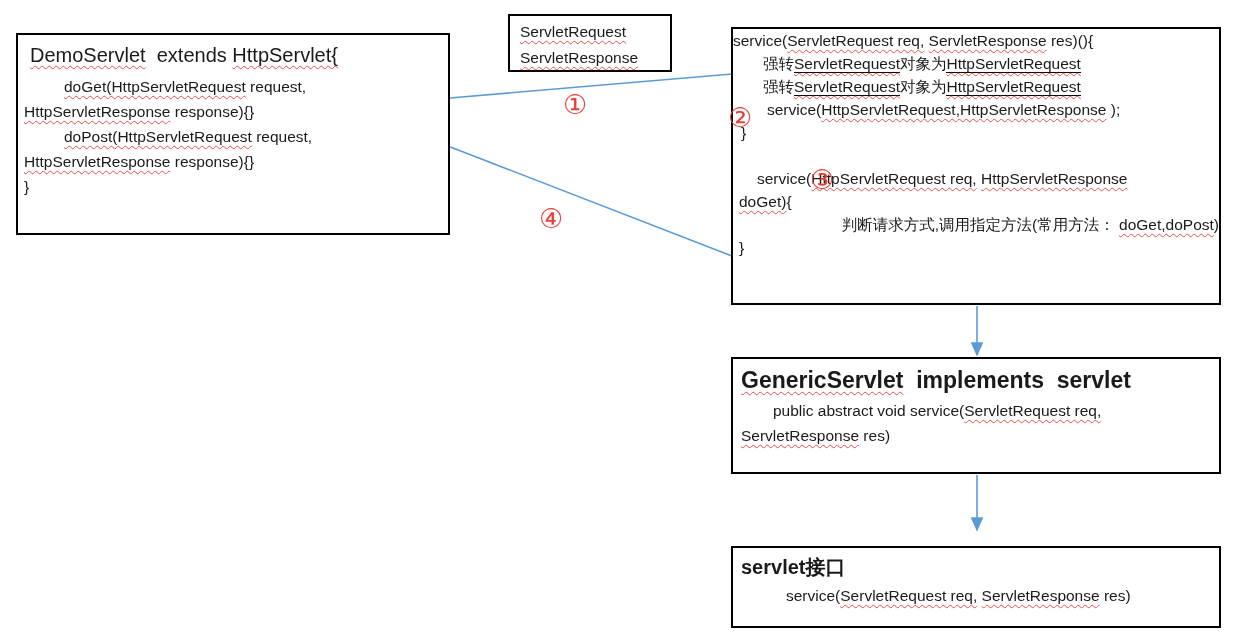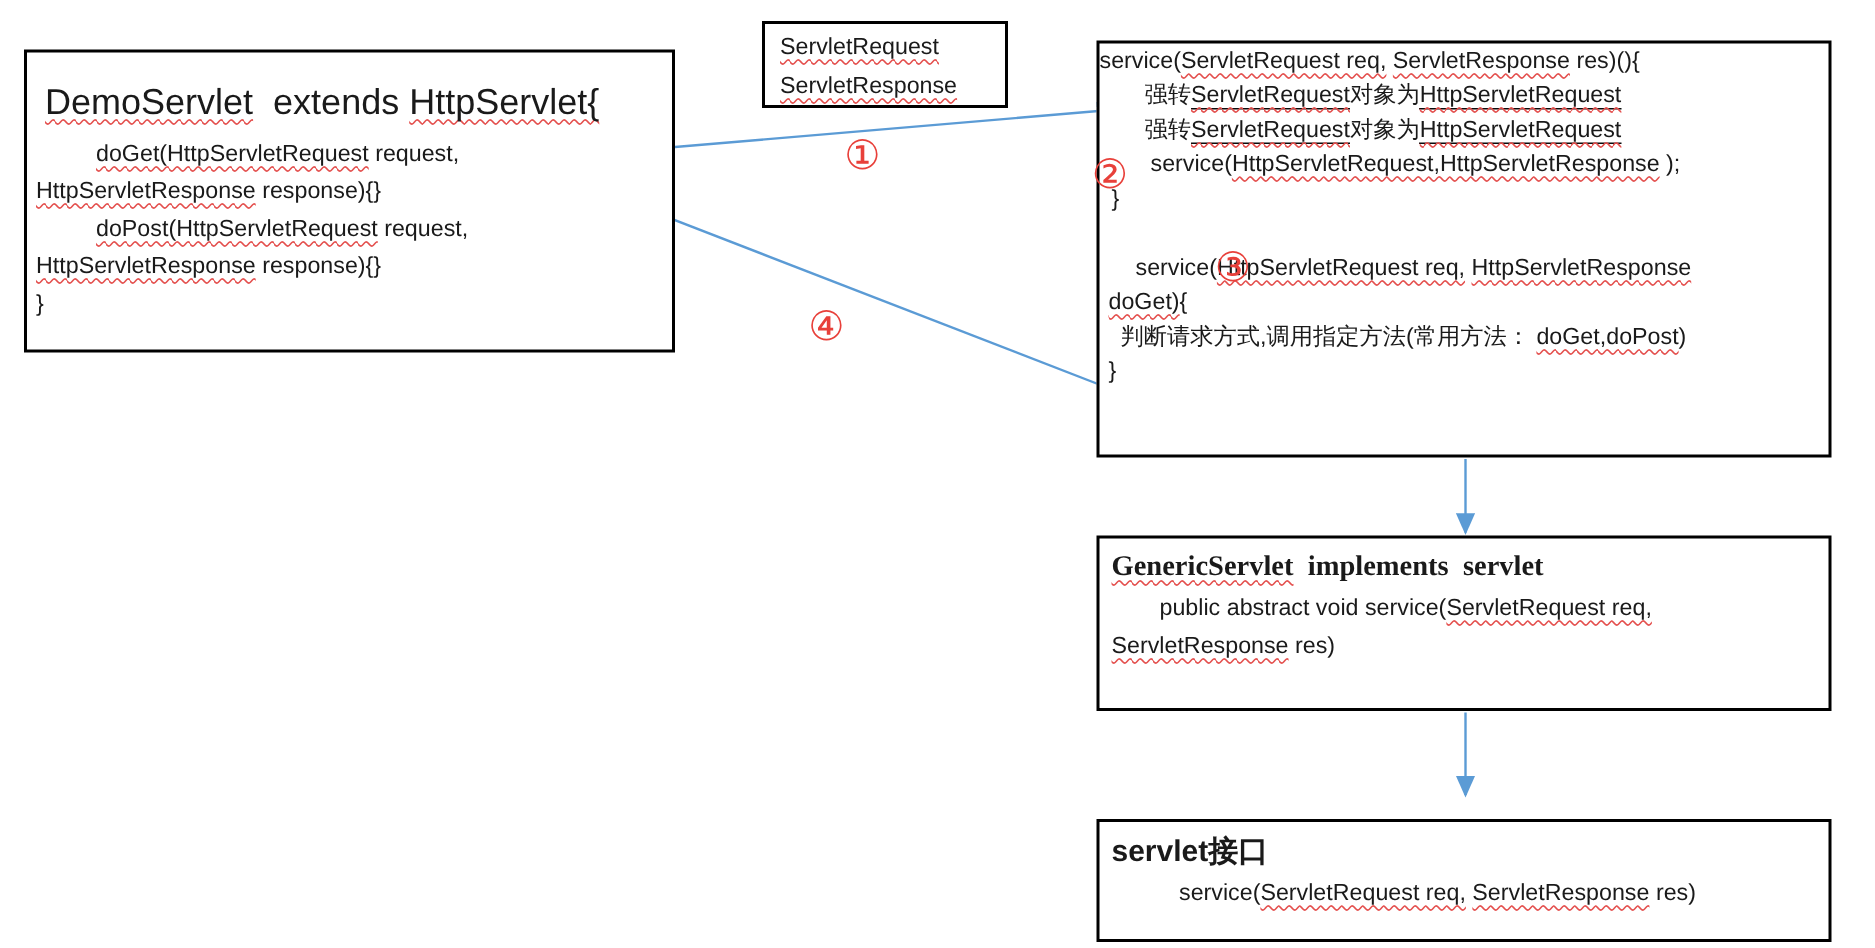--- a/index.html
+++ b/index.html
@@ -19,23 +19,23 @@
     box-sizing:border-box;
     z-index:2;
   }
   .box-demo   {left:16px; top:33px; width:434px; height:202px;}
   .box-reqres {left:508px;top:14px; width:164px; height:58px;}
   .box-http   {left:731px;top:27px; width:490px; height:278px;}
   .box-generic{left:731px;top:357px;width:490px; height:117px;}
   .box-servlet{left:731px;top:546px;width:490px; height:82px;}
 
   .box-title{white-space:pre;}
-  .box-demo    .box-title{font-size:24px;font-weight:400;padding:20px 0 7px 12px;}
+  .box-demo    .box-title{font-size:20px;font-weight:400;padding:9px 0 7px 12px;}
   .box-http    .box-title{font-size:19px;font-weight:700;padding:7px 0 3px 8px;}
-  .box-generic .box-title{font-size:19px;font-weight:700;padding:8px 0 4px 8px;font-family:Liberation Serif, serif;}
+  .box-generic .box-title{font-size:23px;font-weight:700;padding:8px 0 4px 8px;}
   .box-servlet .box-title{font-size:20px;font-weight:700;padding:6px 0 2px 8px;}
 
   .code-line{font-size:15.5px;line-height:25px;white-space:pre;}
   .box-http   .code-line{line-height:23px;}
   .box-reqres .code-line{line-height:26px;}
   .box-reqres .box-body{padding-top:3px;}
 
   .bold{font-weight:400;}
   .wavy{
     text-decoration:underline;
@@ -97,21 +97,21 @@
   <div class="box box-http">
     <div class="box-body">
         <div class="code-line" style=""><span>service(</span><span class="wavy">ServletRequest req,</span><span> </span><span class="wavy">ServletResponse</span><span> res)(){</span></div>
         <div class="code-line" style="padding-left: 30px;"><span class="bold">强转</span><span class="wavy bold solid-u">ServletRequest</span><span class="bold">对象为</span><span class="wavy bold solid-u">HttpServletRequest</span></div>
         <div class="code-line" style="padding-left: 30px;"><span class="bold">强转</span><span class="wavy bold solid-u">ServletRequest</span><span class="bold">对象为</span><span class="wavy bold solid-u">HttpServletRequest</span></div>
         <div class="code-line" style="padding-left: 34px;"><span>service(</span><span class="wavy">HttpServletRequest,HttpServletResponse</span><span> );</span></div>
         <div class="code-line" style="padding-left: 8px;"><span>}</span></div>
         <div class="code-line" style="padding-left: 0px;">&nbsp;</div>
         <div class="code-line" style="padding-left: 24px;"><span>service(</span><span class="wavy">HttpServletRequest req,</span><span> </span><span class="wavy">HttpServletResponse</span></div>
         <div class="code-line" style="padding-left: 6px;"><span class="wavy">doGet)</span><span>{</span></div>
-        <div class="code-line" style="padding-left: 14px;"><span>判断请求方式,调用指定方法(常用方法： </span><span class="wavy">doGet,doPost</span><span>)</span></div>
+        <div class="code-line" style="padding-left: 14px; text-align: right;"><span>判断请求方式,调用指定方法(常用方法： </span><span class="wavy">doGet,doPost</span><span>)</span></div>
         <div class="code-line" style="padding-left: 6px;"><span>}</span></div>
       </div>
   </div>
 
   <div class="box box-generic">
     <div class="box-title"><span class="wavy">GenericServlet</span><span>  implements  servlet</span></div>
     <div class="box-body">
         <div class="code-line" style="padding-left: 40px;"><span>public abstract void service(</span><span class="wavy">ServletRequest req,</span></div>
         <div class="code-line" style="padding-left: 8px;"><span class="wavy">ServletResponse</span><span> res)</span></div>
       </div>

